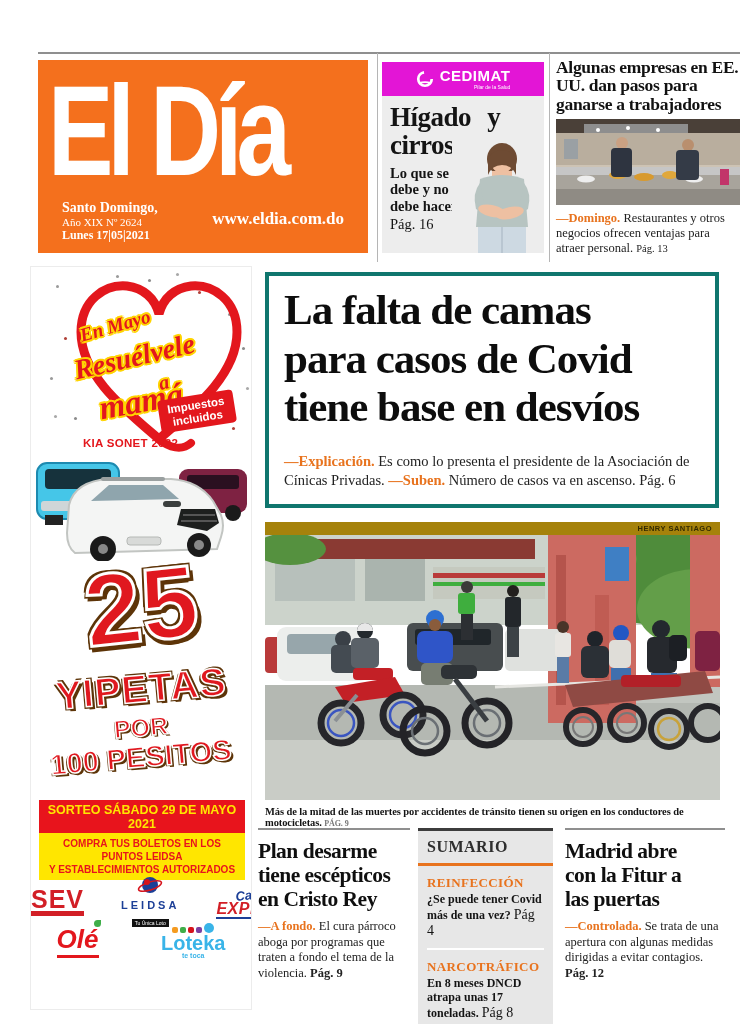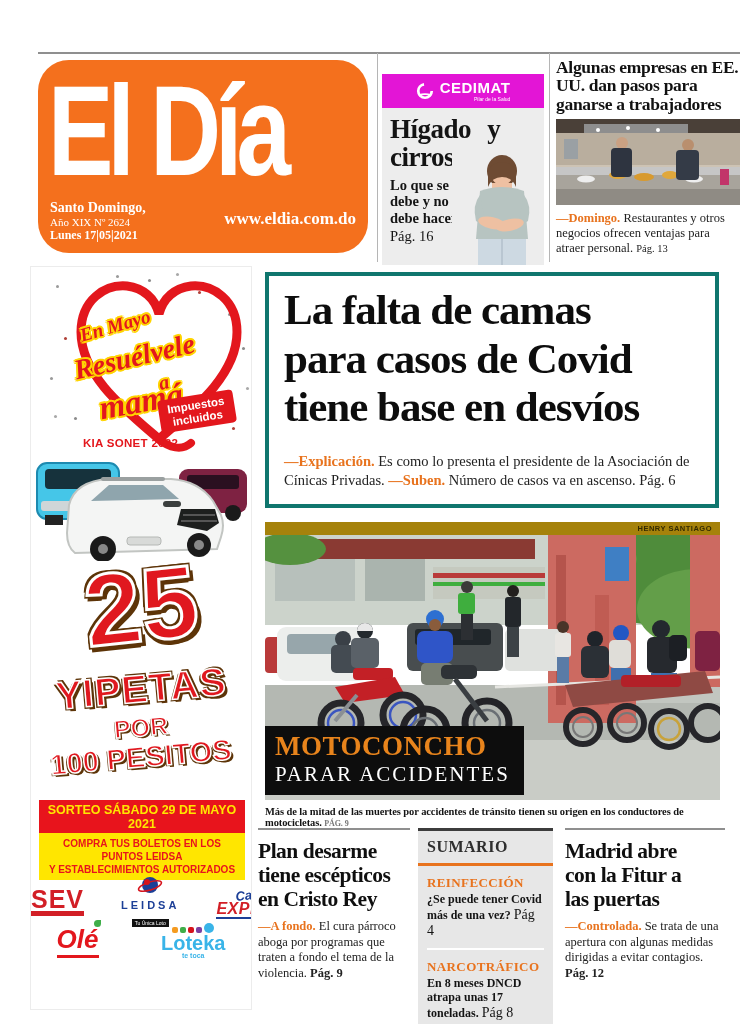--- a/index.html
+++ b/index.html
@@ -5,31 +5,31 @@
   * { margin:0; padding:0; box-sizing:border-box; }
   body { background:#fff; font-family:"Liberation Serif", serif; }
   #page { position:relative; width:749px; height:1024px; background:#fff; overflow:hidden; }
 
   
   .top-rule { position:absolute; left:38px; top:52px; width:702px; height:2px; background:#8f8f8f; }
   .vdiv { position:absolute; top:53px; width:1px; height:209px; background:#b5b5b5; }
   .vdiv1 { left:377px; } .vdiv2 { left:549px; }
 
   
-  .masthead { position:absolute; left:38px; top:60px; width:330px; height:193px; background:#f4701d; color:#fff;border-radius:31px; }
+  .masthead { position:absolute; left:38px; top:60px; width:330px; height:193px; background:#f4701d; color:#fff; }
   .mast-logo { position:absolute; top:6px; left:10px; font-family:"Liberation Sans", sans-serif; font-weight:700;
     font-size:100px; letter-spacing:-6px; line-height:1; transform:scale(.98,1.28); transform-origin:left top; }
-  .mast-bottom { position:absolute; left:0; right:0; bottom:10px; display:flex; justify-content:space-between; align-items:flex-end; padding:0 12px; }
+  .mast-bottom { position:absolute; left:0; right:0; bottom:10px; display:flex; justify-content:space-between; align-items:flex-end; padding:0 24px; }
   .mast-city { font-size:14px; font-weight:700; line-height:1.15; }
   .mast-ed { font-size:11px; font-weight:400; }
   .mast-date { font-size:12px; font-weight:700; }
   .mast-url { font-size:17px; font-weight:700; padding-bottom:14px; }
 
   
-  .ced-col { position:absolute; left:382px; top:74px; width:162px; height:191px; }
+  .ced-col { position:absolute; left:382px; top:62px; width:162px; height:191px; }
   .ced-banner { height:34px; background:#e315d6; display:flex; align-items:center; justify-content:center; gap:6px; color:#fff; }
   .ced-swirl { width:18px; height:18px; }
   .ced-brand { font-family:"Liberation Sans", sans-serif; font-weight:700; font-size:15px; letter-spacing:.5px; line-height:1; }
   .ced-tag { font-family:"Liberation Sans", sans-serif; font-size:5px; text-align:right; margin-top:1px; }
   .ced-body { position:relative; height:157px; background:#ededed; padding:8px 0 0 8px; }
   .hig-h { font-weight:700; font-size:27px; line-height:1.02; color:#141414; letter-spacing:-.5px; }
   .hig-h .sp { word-spacing:10px; }
   .hig-dek { margin-top:6px; width:88px; font-weight:700; font-size:14.5px; line-height:1.12; color:#141414; }
   .hig-pag { font-size:14.5px; margin-top:2px; color:#141414; }
   .woman-svg { position:absolute; right:0; bottom:0; }
@@ -307,24 +307,20 @@
       <rect x="356" y="140" width="60" height="12" rx="4" fill="#b22028"></rect>
       <circle cx="318" cy="192" r="17" fill="none" stroke="#26262a" stroke-width="6"></circle>
       <circle cx="318" cy="192" r="10" fill="none" stroke="#777" stroke-width="2"></circle>
       <circle cx="362" cy="188" r="17" fill="none" stroke="#26262a" stroke-width="6"></circle>
       <circle cx="362" cy="188" r="10" fill="none" stroke="#777" stroke-width="2"></circle>
       <circle cx="404" cy="194" r="18" fill="none" stroke="#26262a" stroke-width="6"></circle>
       <circle cx="404" cy="194" r="11" fill="none" stroke="#c8a23a" stroke-width="2.5"></circle>
       <circle cx="443" cy="188" r="17" fill="none" stroke="#26262a" stroke-width="6"></circle>
       <rect x="430" y="96" width="25" height="40" rx="5" fill="#7e2242"></rect>
     </svg>
-    <div class="moto-box">
-      <div class="moto-1">MOTOCONCHO</div>
-      <div class="moto-2">PARAR ACCIDENTES</div>
-    </div>
   </div>
   <div class="photo-cap">
     <span>Más de la mitad de las muertes por accidentes de tránsito tienen su origen en los conductores de motocicletas.</span>
     <span class="ref">PÁG. 9</span>
   </div>
 
   <div class="bcol bcol1">
     <div class="bcol-rule"></div>
     <div class="b-h">
       <div>Plan desarme</div>

